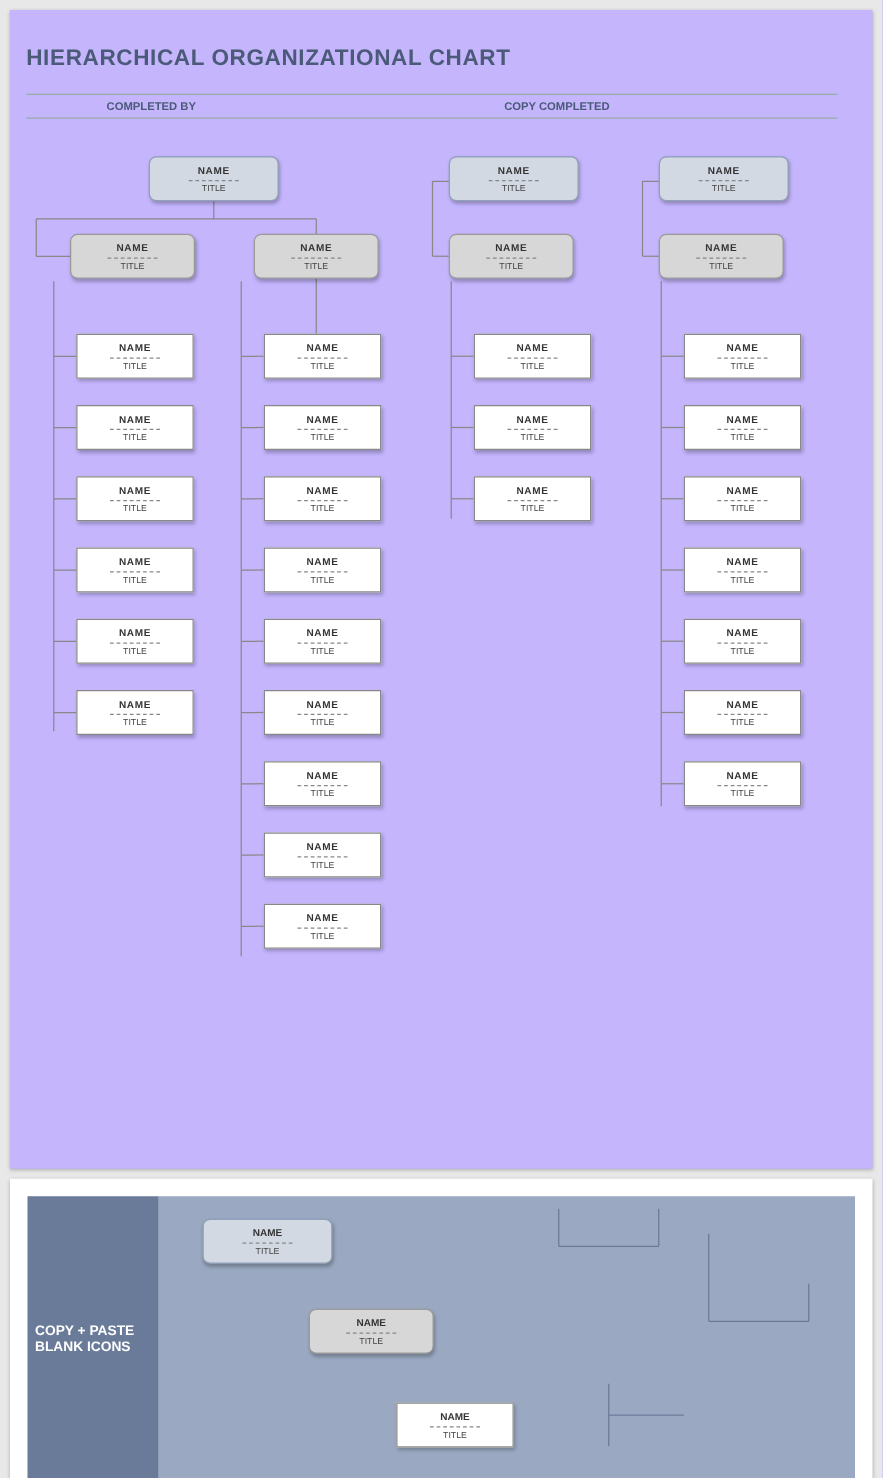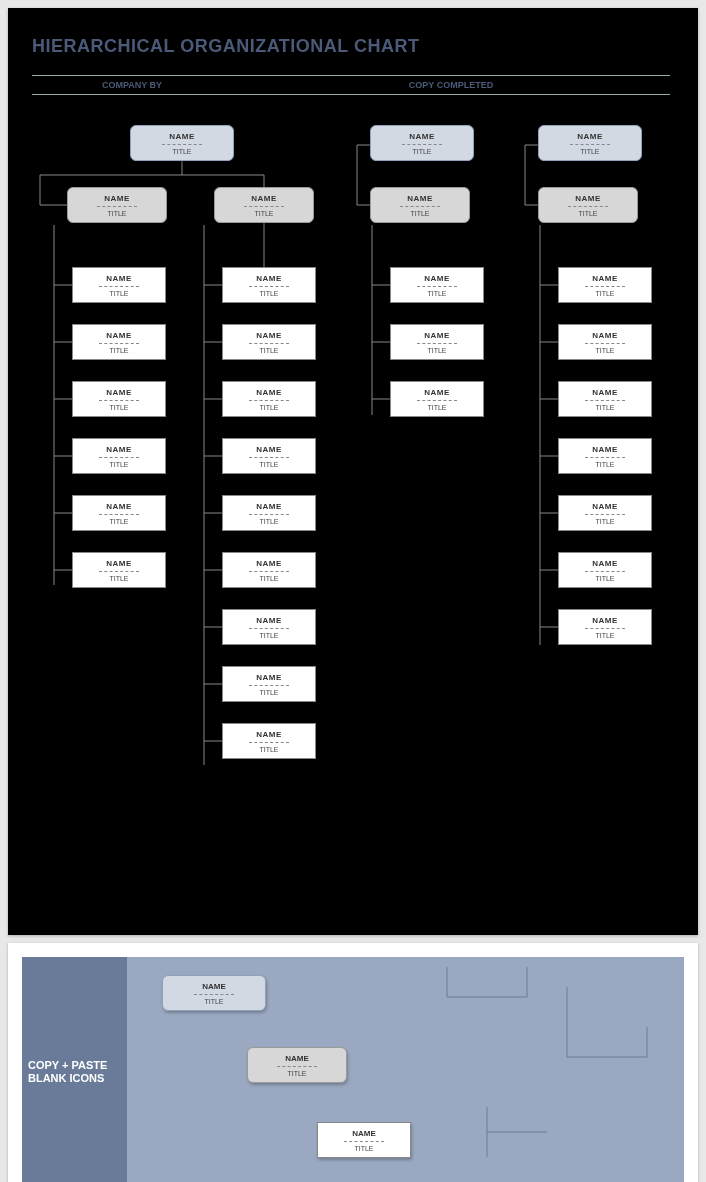--- a/index.html
+++ b/index.html
@@ -2,23 +2,23 @@
 <html><head>
 <meta charset="utf-8">
 <style>
   * { box-sizing: border-box; margin: 0; padding: 0; }
   body {
     font-family: Arial, Helvetica, sans-serif;
     background: #e8e8e8;
     width: 706px;
   }
   .page {
-    background: #000000;
+    background: #c4b5fd;
     margin: 8px;
-    padding: 28px 28px 40px 24px;
+    padding: 28px 28px 40px 13px;
     box-shadow: 0 1px 3px rgba(0,0,0,.25);
     position: relative;
   }
   .page-title {
     font-size: 18px;
     font-weight: 700;
     color: #4a5a78;
     letter-spacing: .5px;
     margin-bottom: 18px;
   }
@@ -144,21 +144,21 @@
 
   .icons-right svg line { stroke:#6a7b99; stroke-width:1;}
 </style>
 </head>
 <body>
 
 <div class="page">
   <div class="page-title">HIERARCHICAL ORGANIZATIONAL CHART</div>
 
   <div class="header-row">
-    <div class="header-cell hc-compiled">COMPANY BY</div>
+    <div class="header-cell hc-compiled">COMPLETED BY</div>
     <div class="header-cell hc-date">COPY COMPLETED</div>
   </div>
 
   <div class="chart-area">
 
     <svg class="connectors">
 
       <line x1="150" y1="56" x2="150" y2="70"></line>
       <line x1="8" y1="70" x2="232" y2="70"></line>
       <line x1="8" y1="70" x2="8" y2="100"></line>

